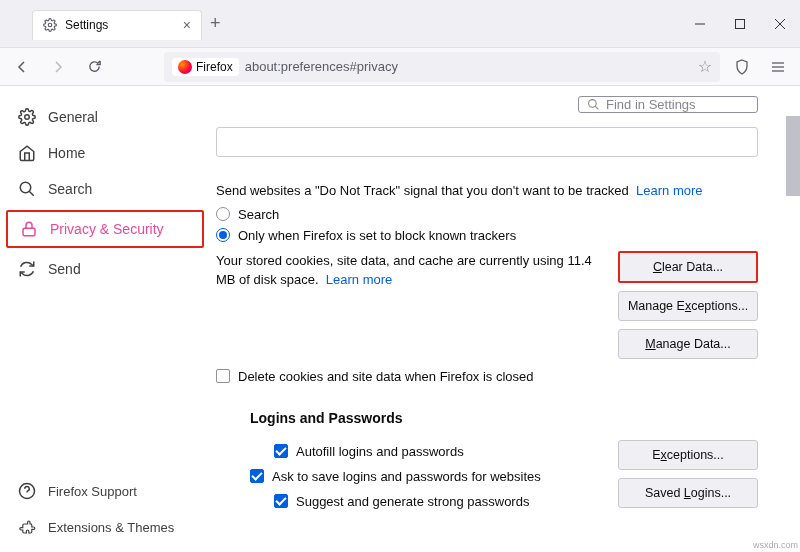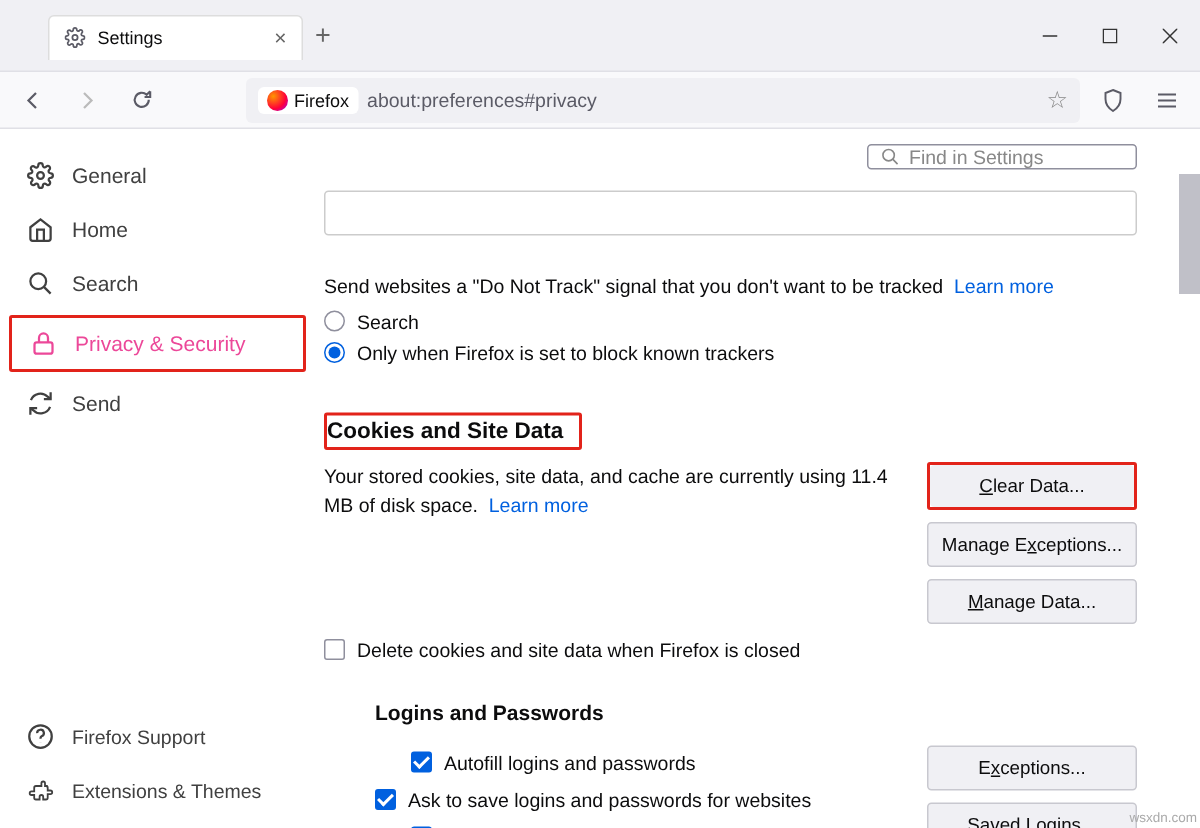--- a/index.html
+++ b/index.html
@@ -204,23 +204,20 @@
     </p>
     <div class="radio-row">
       <span class="radio"></span>
       <span>Search</span>
     </div>
     <div class="radio-row">
       <span class="radio checked"></span>
       <span>Only when Firefox is set to block known trackers</span>
     </div>
 
-    <div class="hl-red cookies-head-wrap" style="margin-top:26px">
-      <h2 class="section-head" style="margin:0">Cookies and Site Data</h2>
-    </div>
 
     <div class="row-flex" style="margin-top:8px">
       <p class="section-text">
         <span>Your stored cookies, site data, and cache are currently using 11.4 MB of disk space.</span>&nbsp;&nbsp;<span class="link">Learn more</span>
       </p>
       <div class="btn-col">
         <div class="hl-red">
           <div class="btn" style="border:none;height:28px">
               <span><span class="ul">C</span><span>lear Data...</span></span>
             </div>

